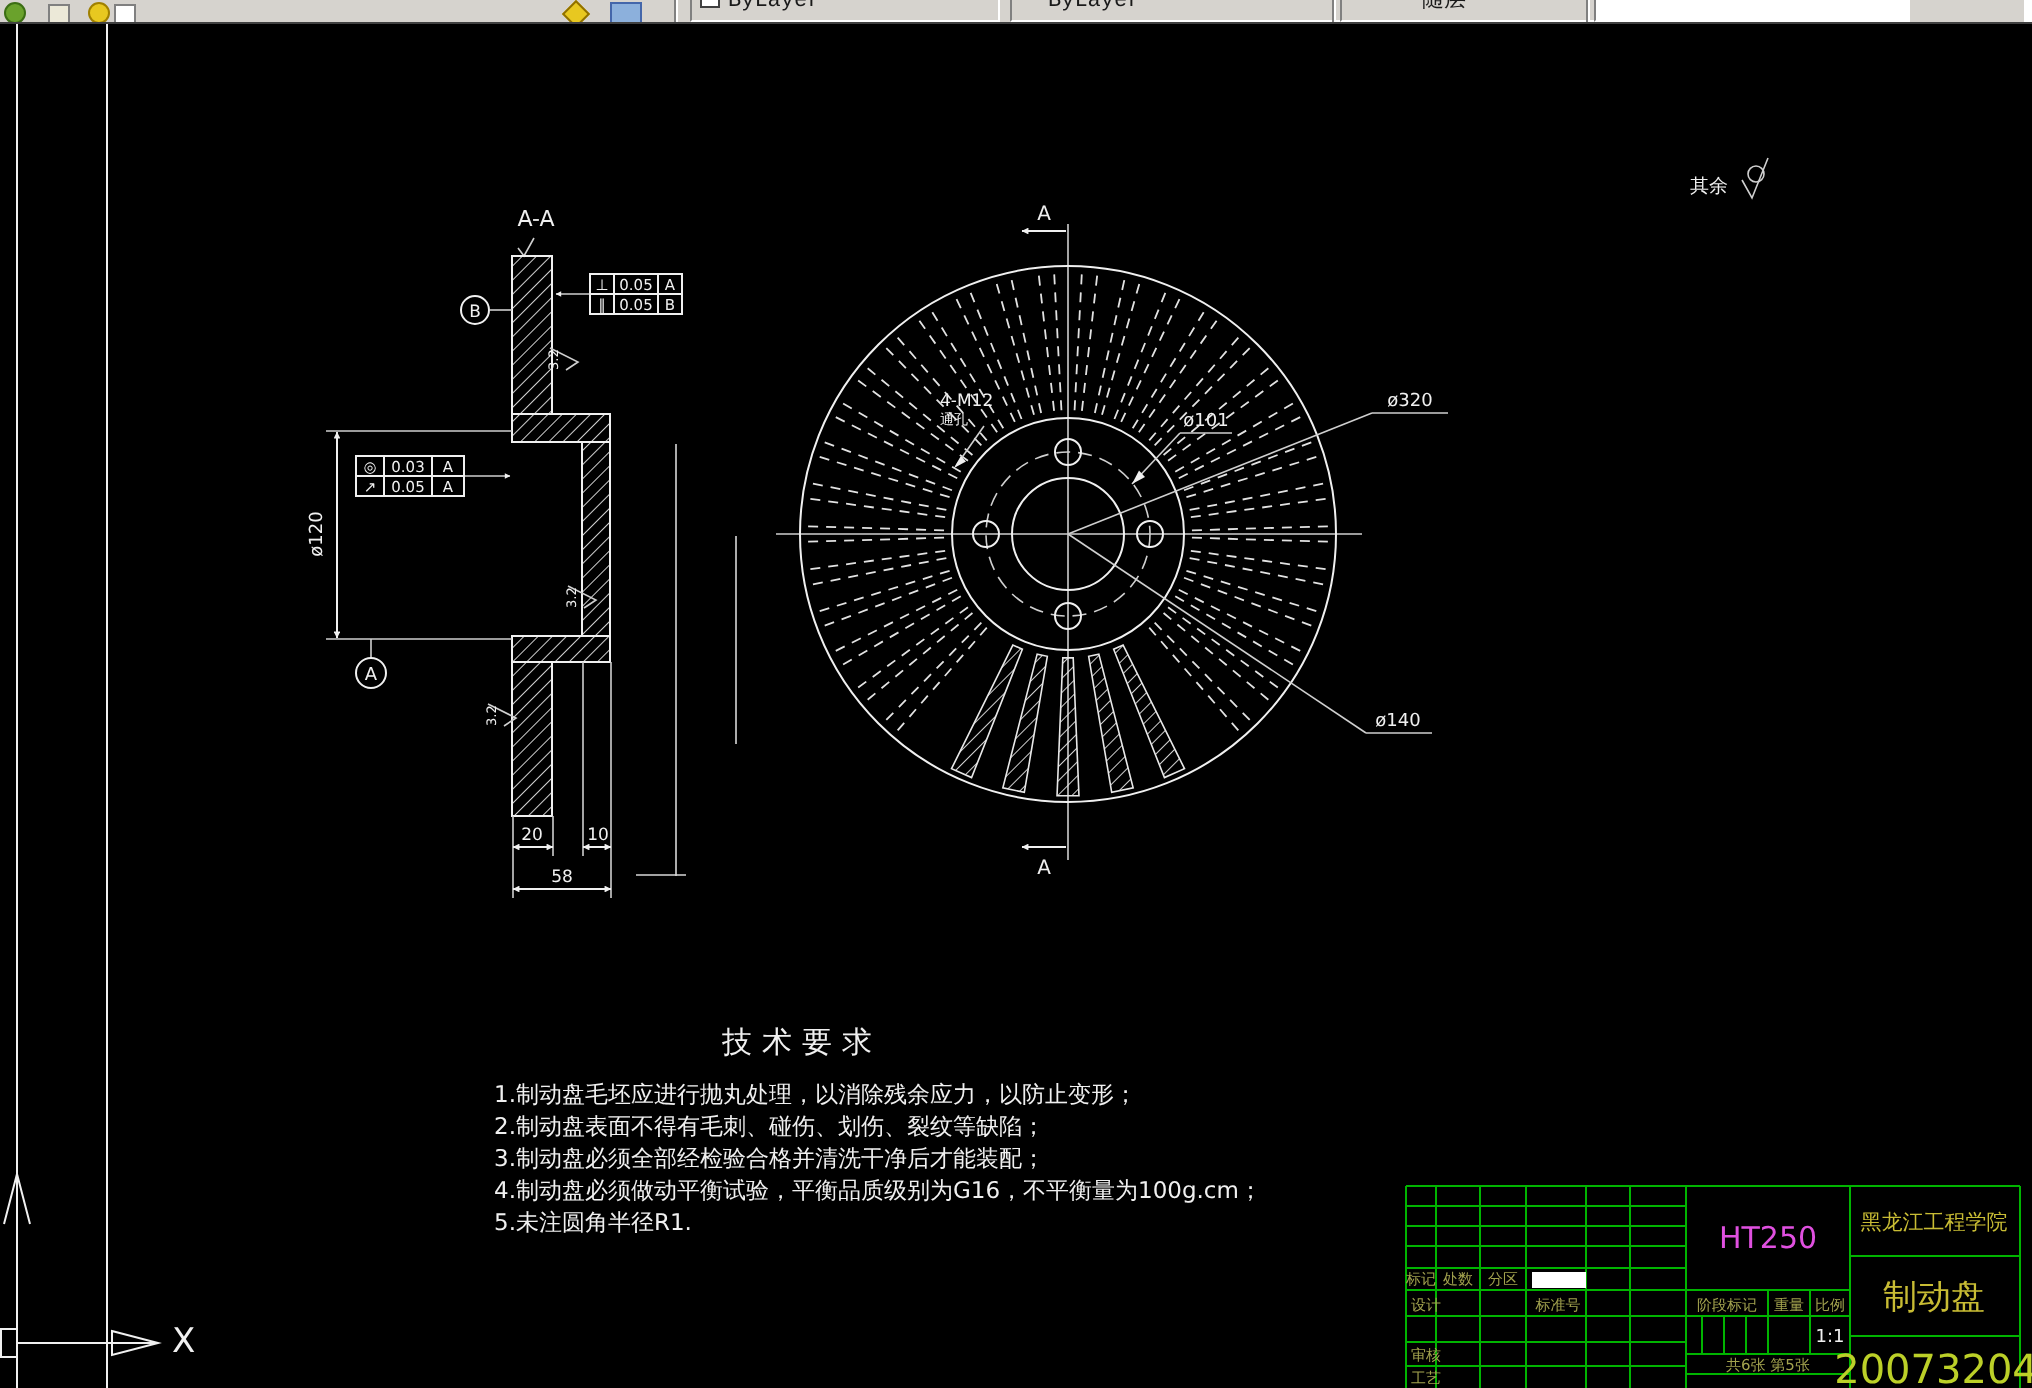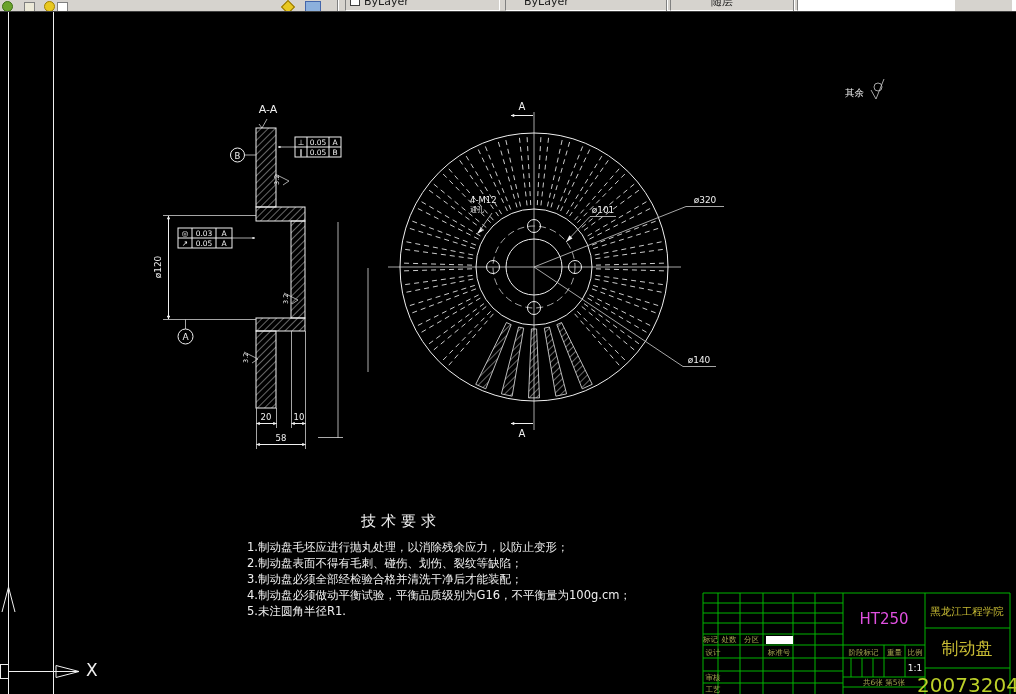--- a/index.html
+++ b/index.html
@@ -1,20 +1,20 @@
 <!DOCTYPE html>
 <html><head>
 <meta charset="utf-8">
 <style>
   html,body{margin:0;padding:0;background:#000;}
   #screen{position:relative;width:1016px;height:694px;background:#000;overflow:hidden;
           font-family:"DejaVu Sans",sans-serif;}
   
   .toolbar{position:absolute;left:0;top:0;width:1016px;height:11px;background:#d6d3ce;
-           border-bottom:1px solid #404040;overflow:hidden;z-index:5;}
+           border-bottom:1px solid #404040;overflow:hidden;z-index:5;font-family:Liberation Mono, monospace;}
   .ticon{position:absolute;display:block;}
   .ticon.globe{left:2px;top:1px;width:9px;height:9px;border-radius:50%;background:#6aa22c;border:1px solid #3c6e14;}
   .ticon.box{left:24px;top:2px;width:9px;height:8px;background:#ece9d8;border:1px solid #808080;}
   .ticon.sun{left:44px;top:1px;width:9px;height:9px;border-radius:50%;background:#e8c820;border:1px solid #a08000;}
   .ticon.sheet{left:57px;top:2px;width:9px;height:8px;background:#fff;border:1px solid #808080;}
   .ticon.diamond{left:283px;top:2px;width:8px;height:8px;background:#e8c820;border:1px solid #907000;transform:rotate(45deg);}
   .ticon.layers{left:305px;top:1px;width:14px;height:9px;background:#8cb0dc;border:1px solid #4466aa;}
   .tsep{position:absolute;top:0;width:0;height:11px;border-left:1px solid #808080;border-right:1px solid #ffffff;}
   .combo{position:absolute;top:-8px;height:17px;background:#d6d3ce;border:1px solid;
          border-color:#808080 #fff #fff #808080;line-height:17px;font-size:11px;color:#1a1a1a;

